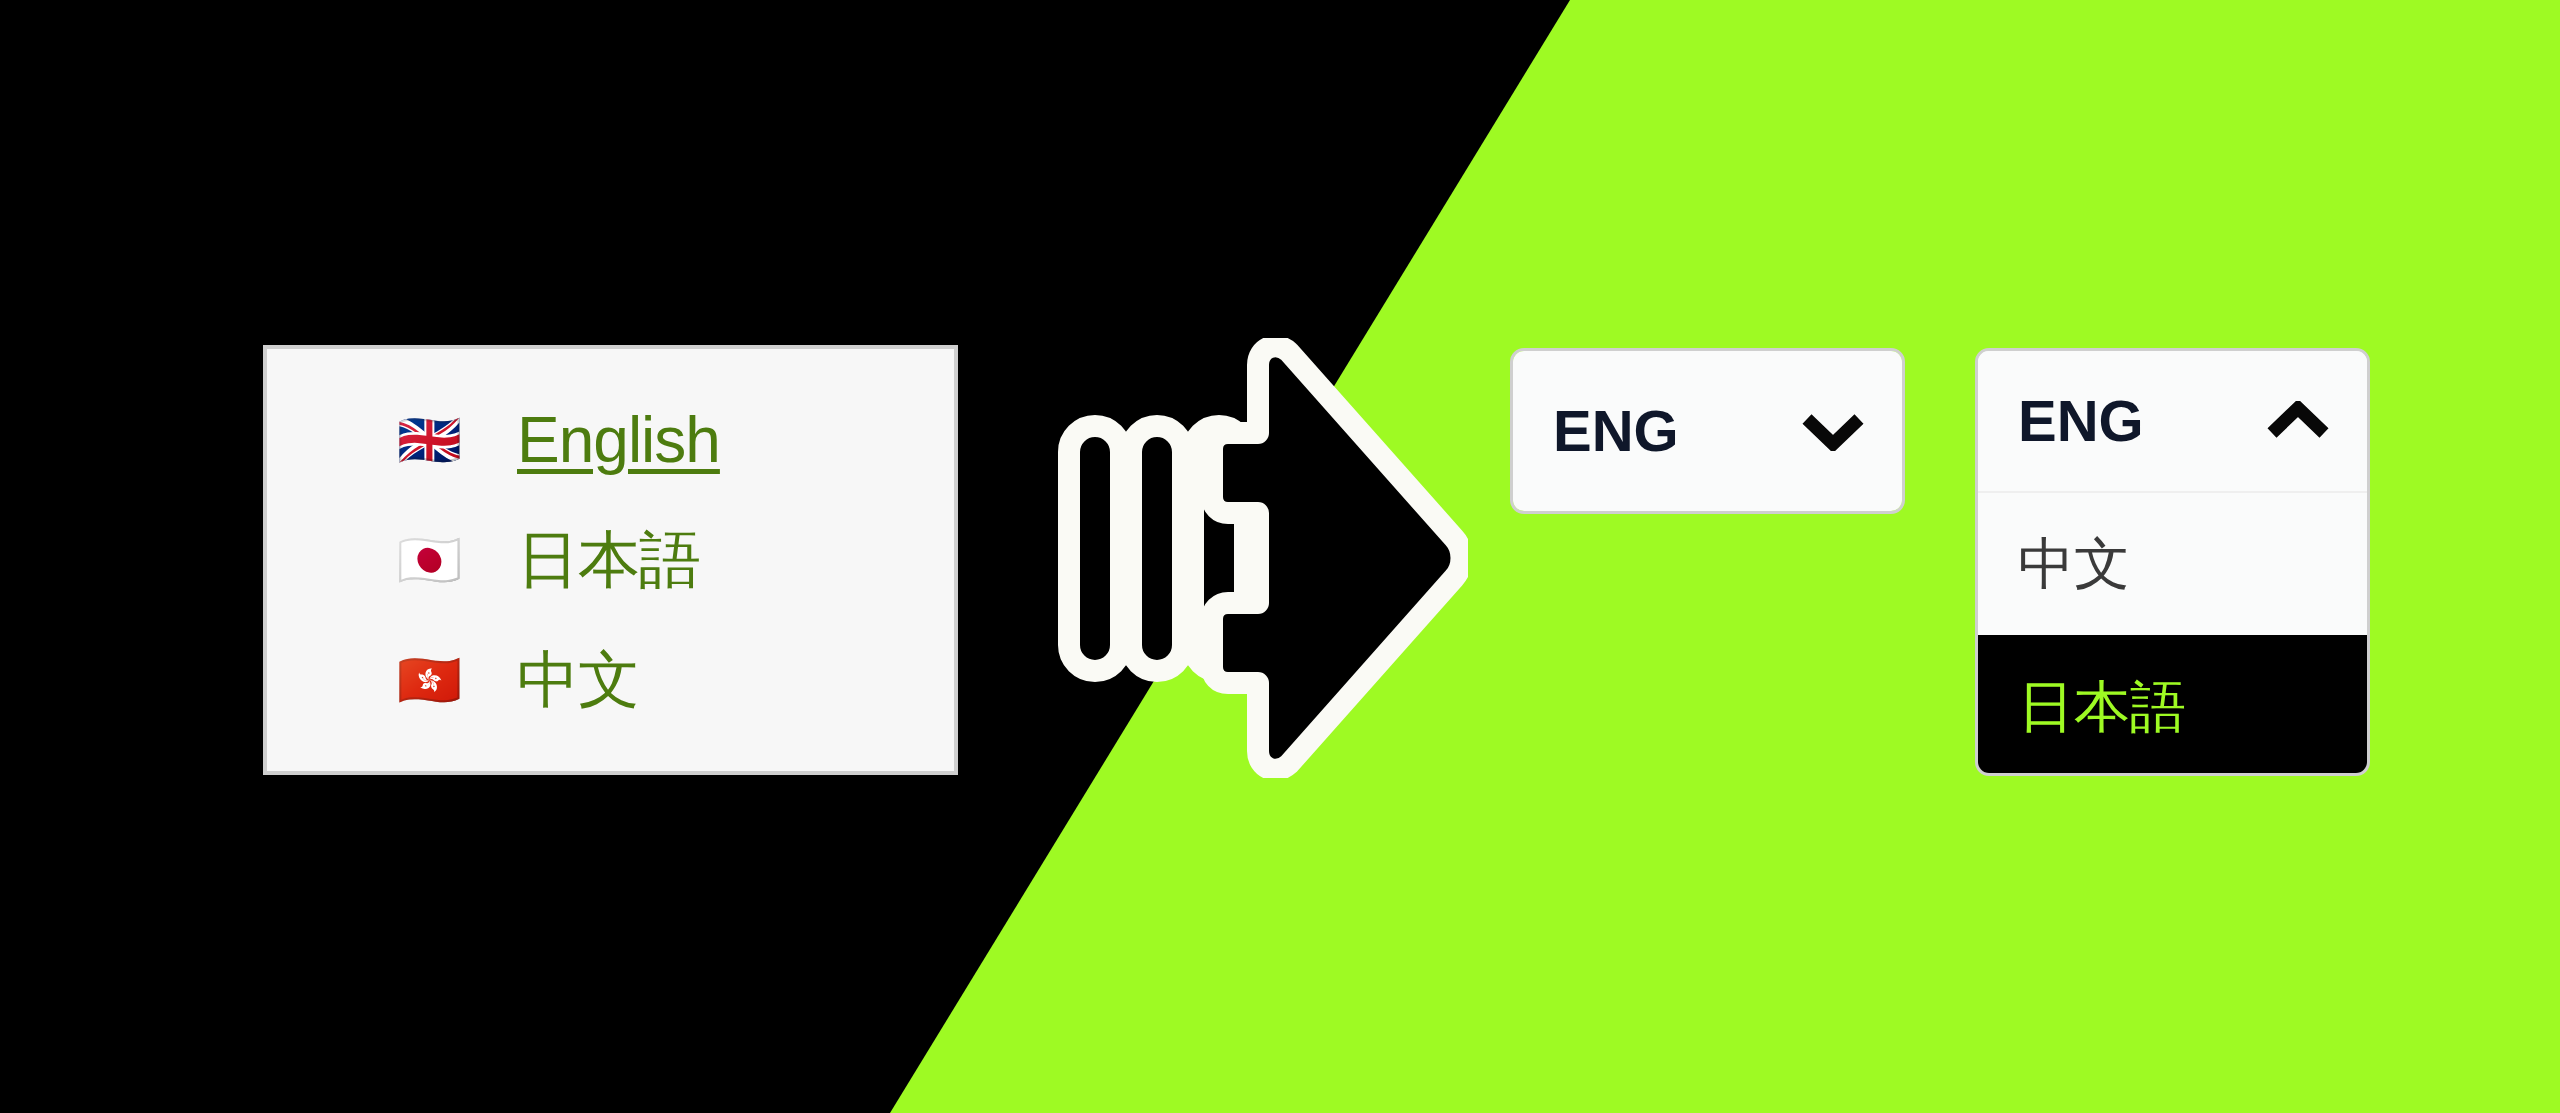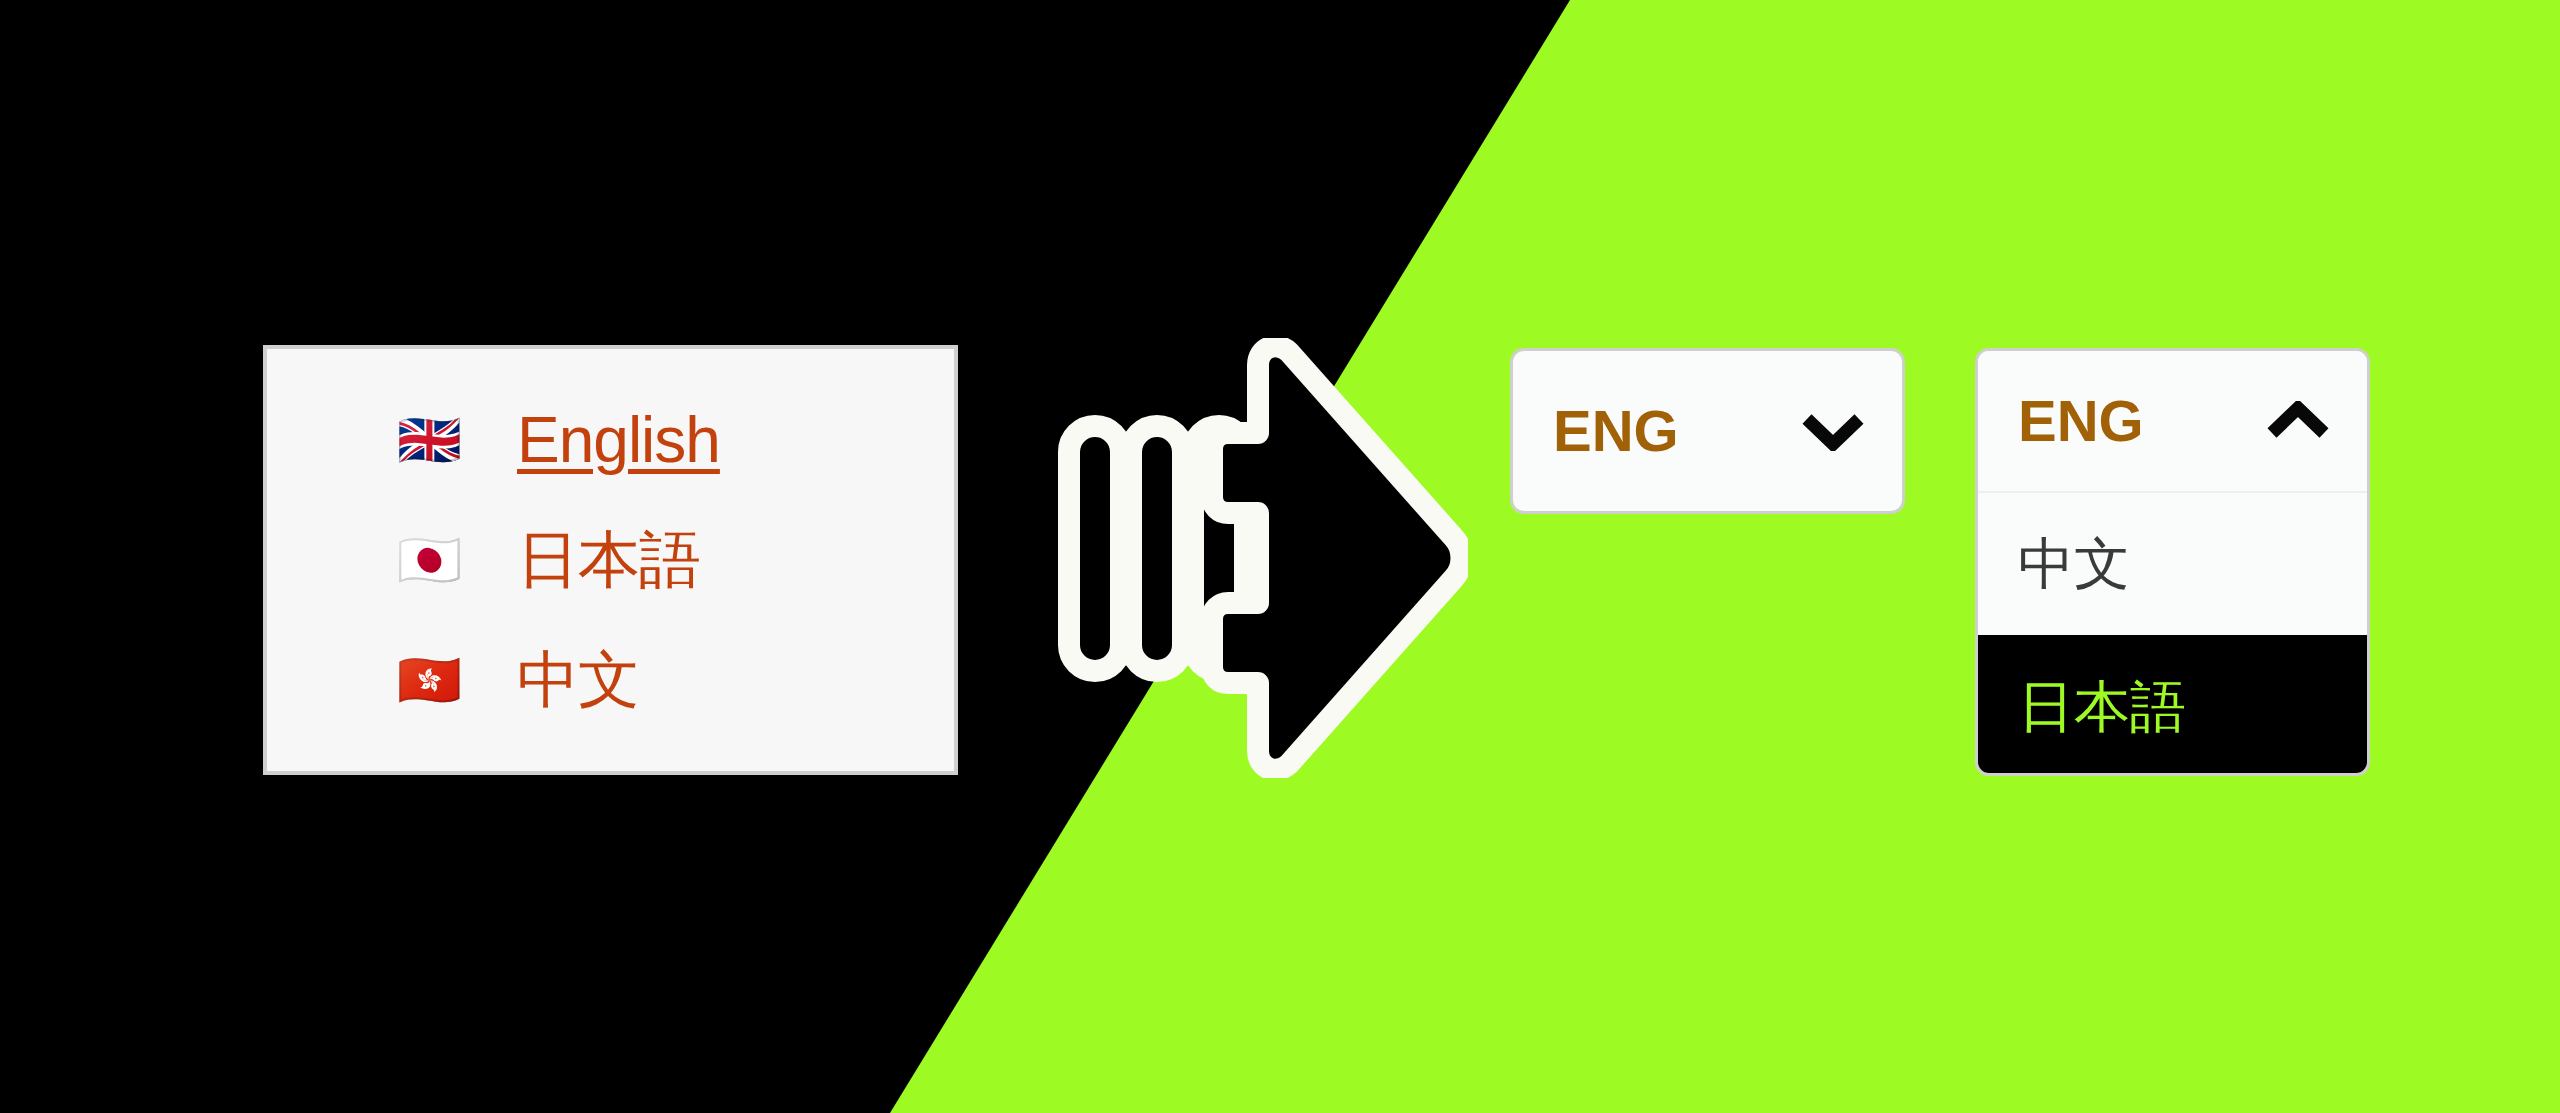--- a/index.html
+++ b/index.html
@@ -56,21 +56,21 @@
   .lang-flag {
     font-size: 52px;
     line-height: 1;
     width: 120px;
     flex: 0 0 120px;
     text-align: left;
     letter-spacing: 0;
   }
   .lang-label {
     font-size: 64px;
-    color: #c2410c;
+    color: #4d7c0f;
     font-weight: 400;
     letter-spacing: -1px;
     white-space: nowrap;
   }
   .lang-label.is-link {
     text-decoration: underline;
     text-underline-offset: 7px;
     text-decoration-thickness: 5px;
   }
   .lang-label.cjk {
@@ -102,21 +102,21 @@
     display: flex;
     align-items: center;
     justify-content: space-between;
     box-sizing: border-box;
     padding: 0 38px 0 40px;
     background: #FAFBFB;
   }
   .dd-head-label {
     font-size: 58px;
     font-weight: 700;
-    color: #a16207;
+    color: #0f172a;
     letter-spacing: 0px;
     line-height: 1;
   }
   .chev {
     width: 62px;
     height: 40px;
     flex: 0 0 62px;
   }
   .chev svg { display: block; width: 100%; height: 100%; }
 

